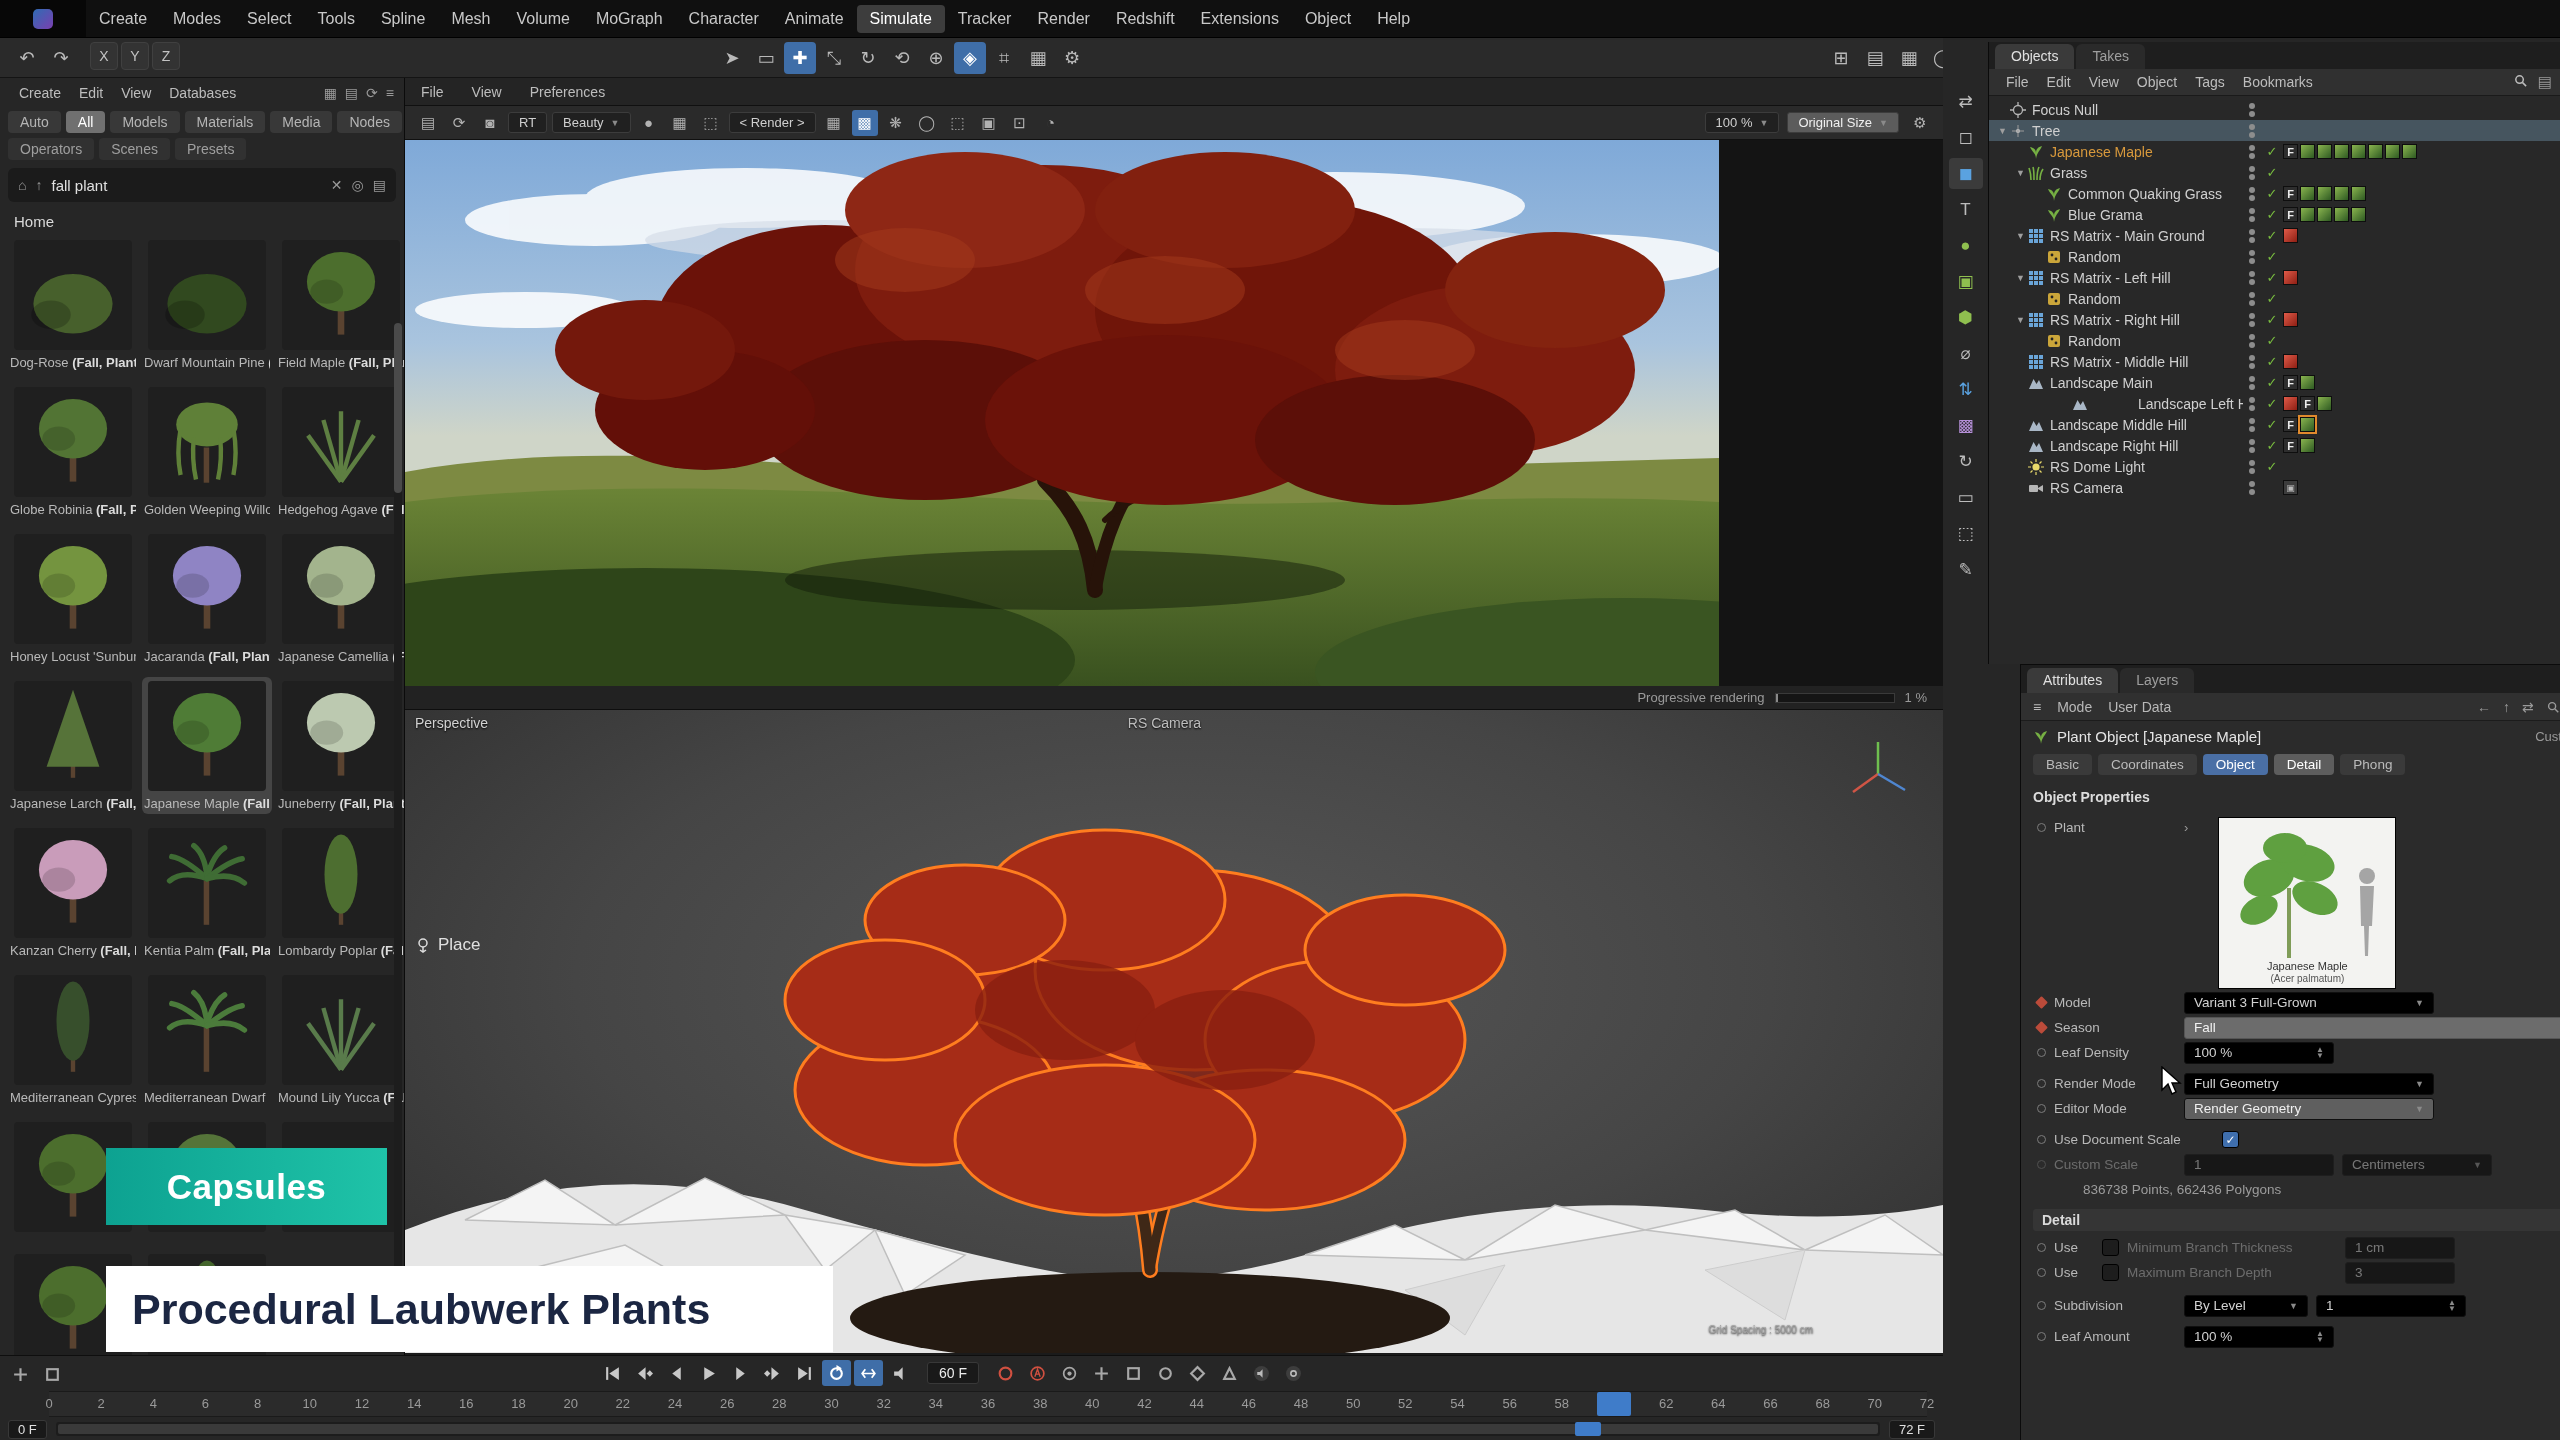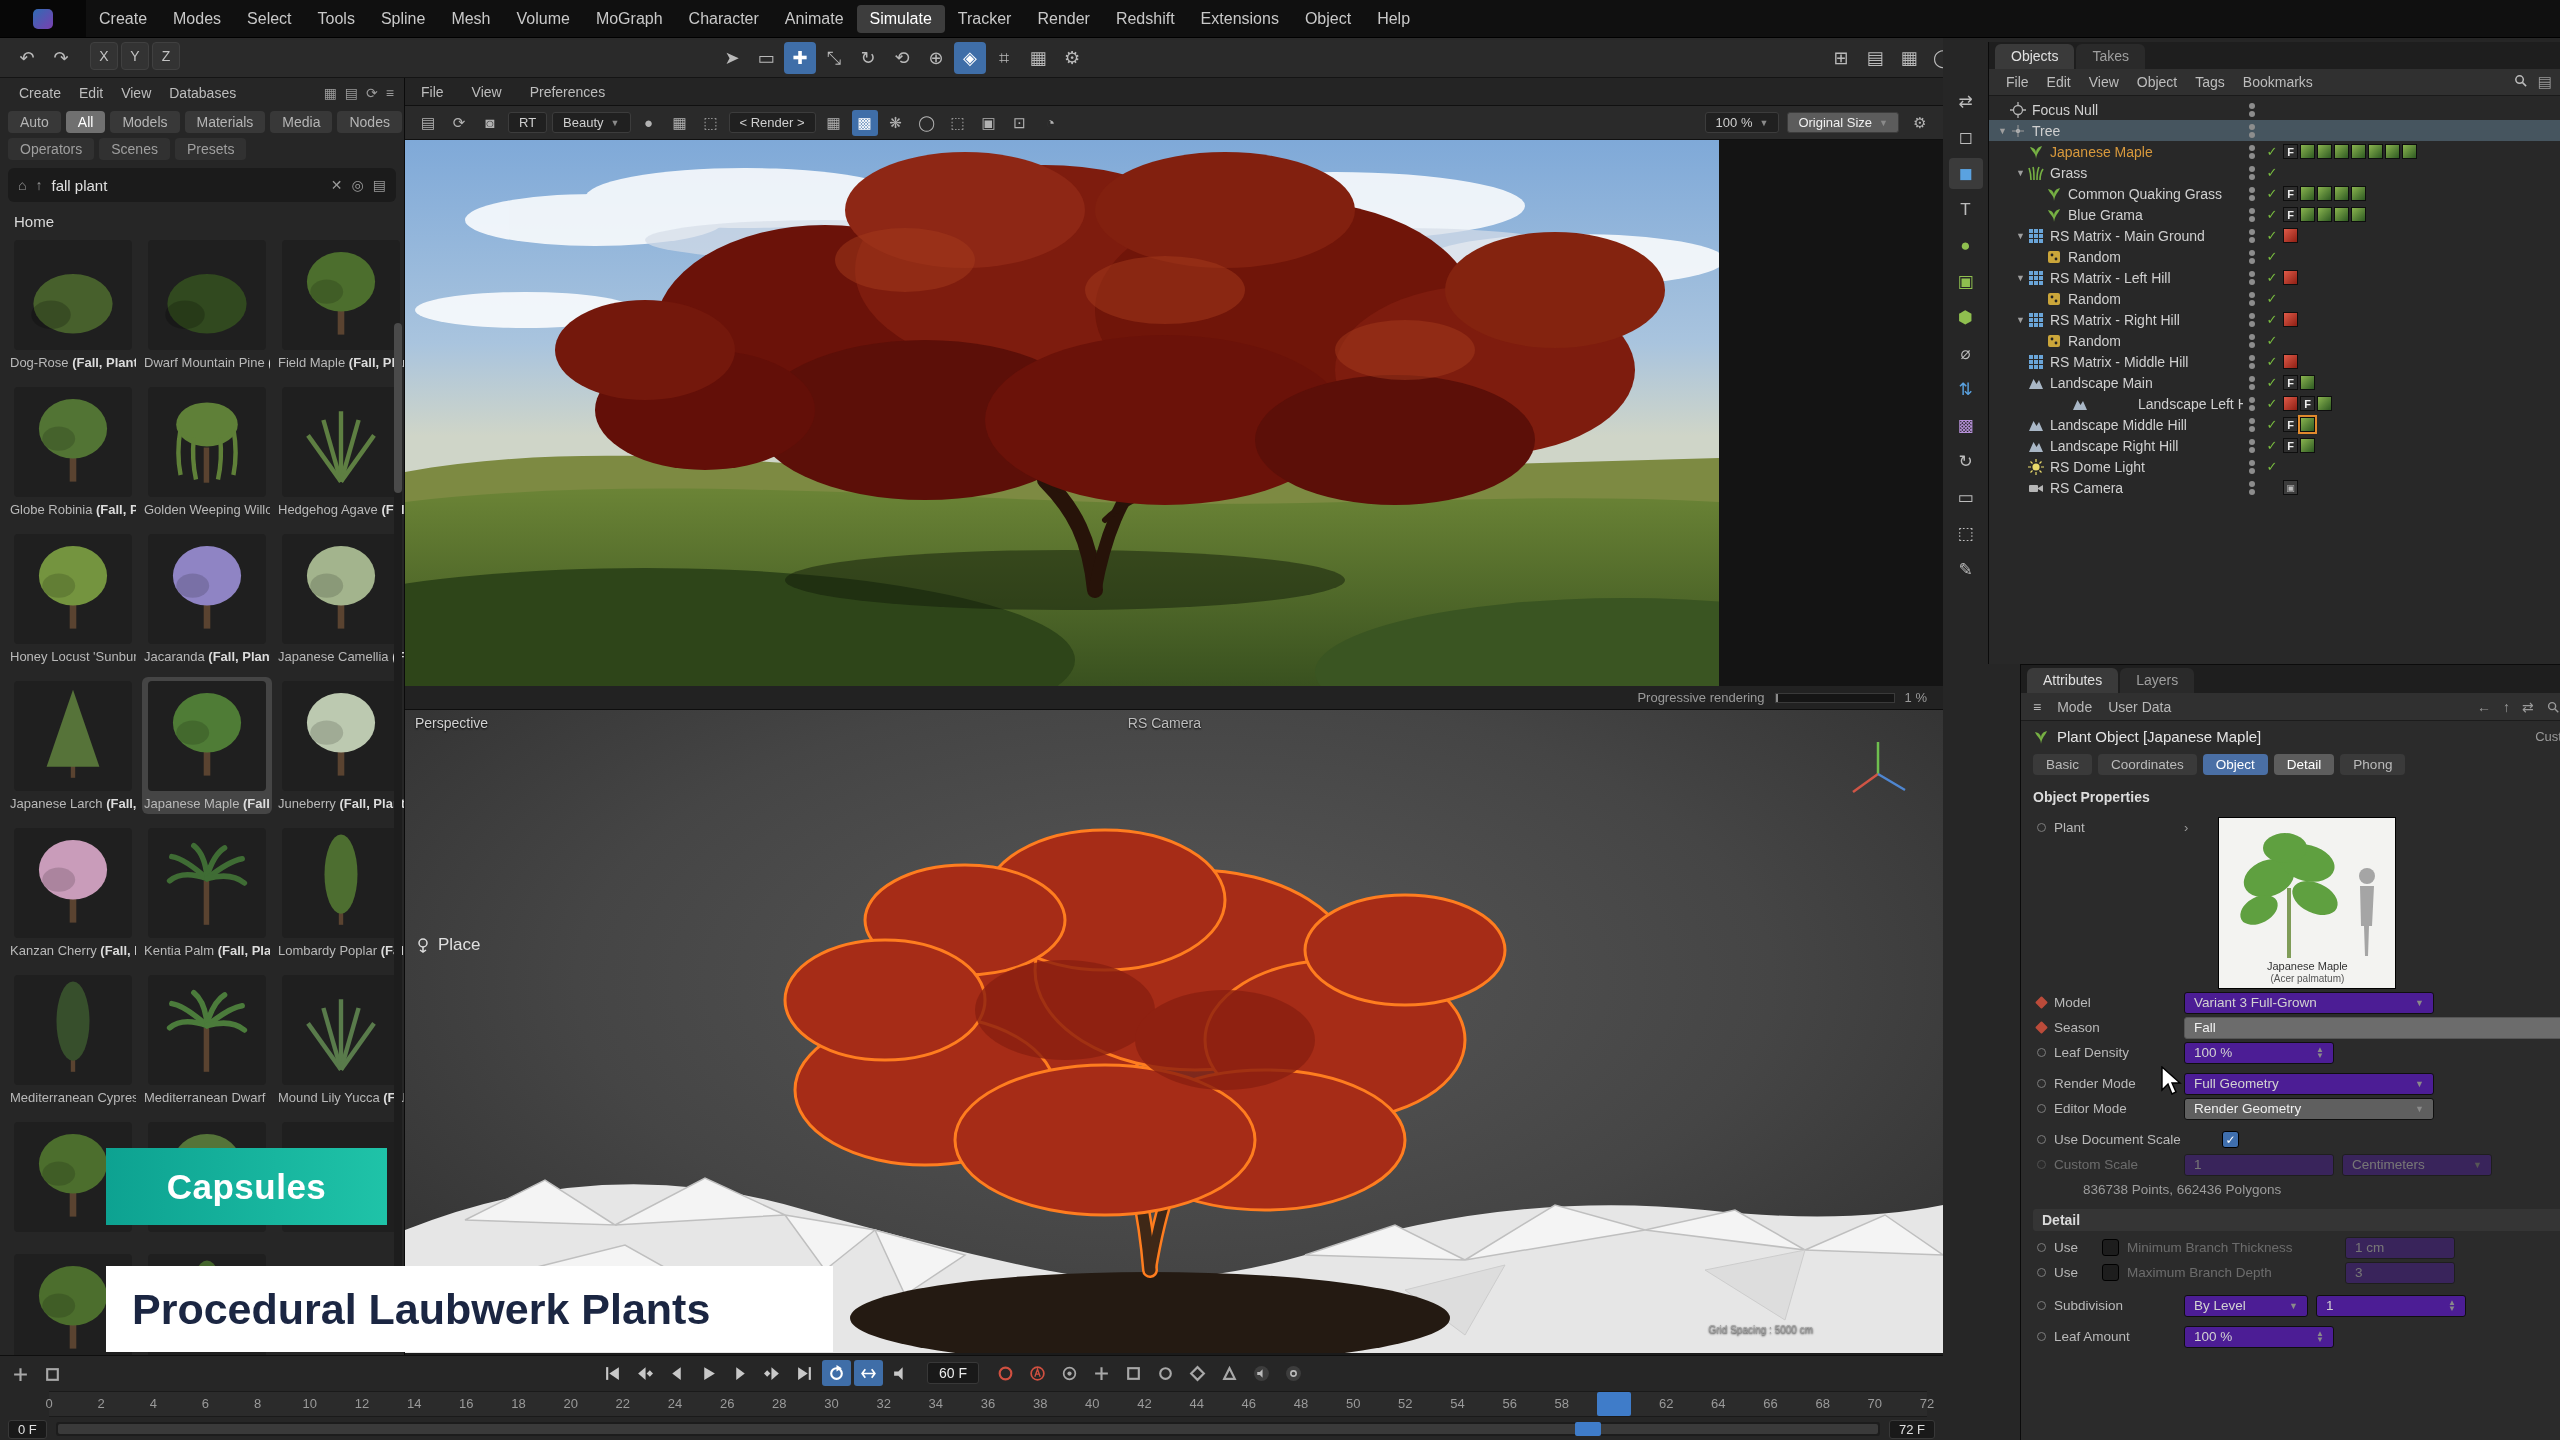--- a/index.html
+++ b/index.html
@@ -135,21 +135,21 @@
   .at-sectabs{ display:flex; gap:6px; padding:2px 12px 9px; }
   .sec-tab{ padding:3px 13px; border-radius:4px; background:#3a3a3a; font-size:13.5px; color:#bbb; }
   .sec-tab.blue{ background:#4a6fa5; color:#fff; }
   .sec-tab.gray{ background:#5d5d5d; color:#fff; }
   .at-header{ padding:5px 12px 6px; font-size:14px; font-weight:bold; color:#dcdcdc; }
   .at-row{ display:flex; align-items:center; min-height:25px; padding:1px 14px 1px 16px; font-size:13.5px;
            color:#b9b9b9; gap:8px; }
   .marker{ width:9px; height:9px; border-radius:50%; border:1.5px solid #7c7c7c; flex:0 0 auto; }
   .marker.red{ border:none; width:9px; height:9px; background:#bb4b3a; transform:rotate(45deg); border-radius:1px; }
   .at-label{ width:122px; flex:0 0 auto; white-space:nowrap; }
-  .fld{ background:#4c1d95; border:1px solid #0f0f0f; border-radius:3px; padding:2.5px 9px; color:#d2d2d2;
+  .fld{ background:#000000; border:1px solid #0f0f0f; border-radius:3px; padding:2.5px 9px; color:#d2d2d2;
         display:flex; align-items:center; font-size:13.5px; }
   .fld .caret{ margin-left:auto; font-size:9px; color:#8a8a8a; padding-left:10px; }
   .fld-dd{ width:250px; }
   .fld-num{ width:150px; }
   .fld-wide{ flex:1; background:#6c6c6c; color:#f2f2f2; border-color:#555; }
   .spin{ margin-left:auto; color:#8a8a8a; font-size:8px; line-height:6px; display:flex; flex-direction:column; }
   .chk{ width:17px; height:17px; background:#1d1d1d; border:1px solid #000; border-radius:3px; display:flex;
         align-items:center; justify-content:center; font-size:12px; color:#fff; flex:0 0 auto; }
   .chk.checked{ background:#3f6fae; }
   .dim{ opacity:.45; }

